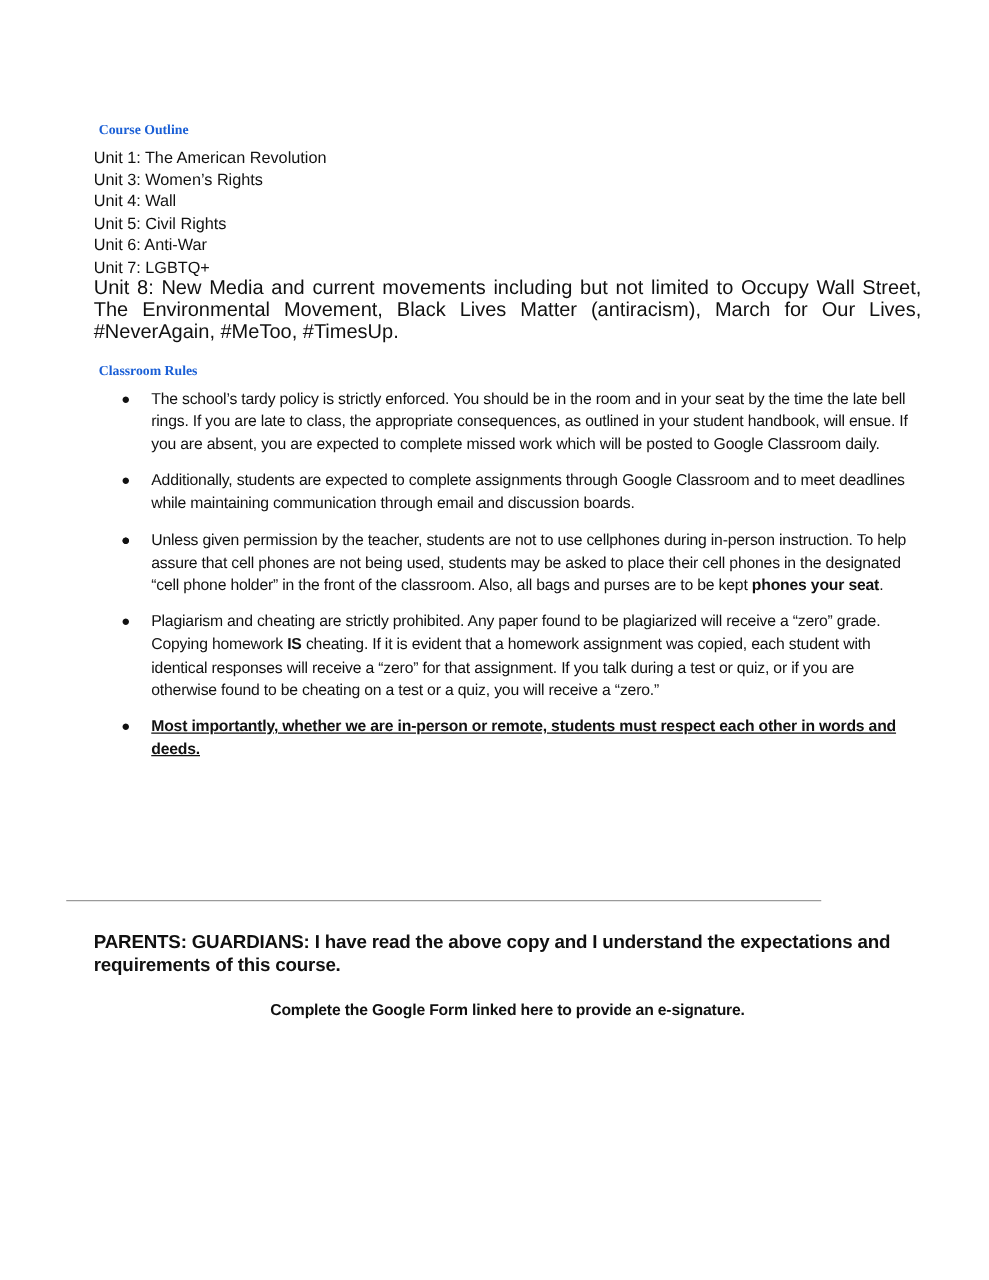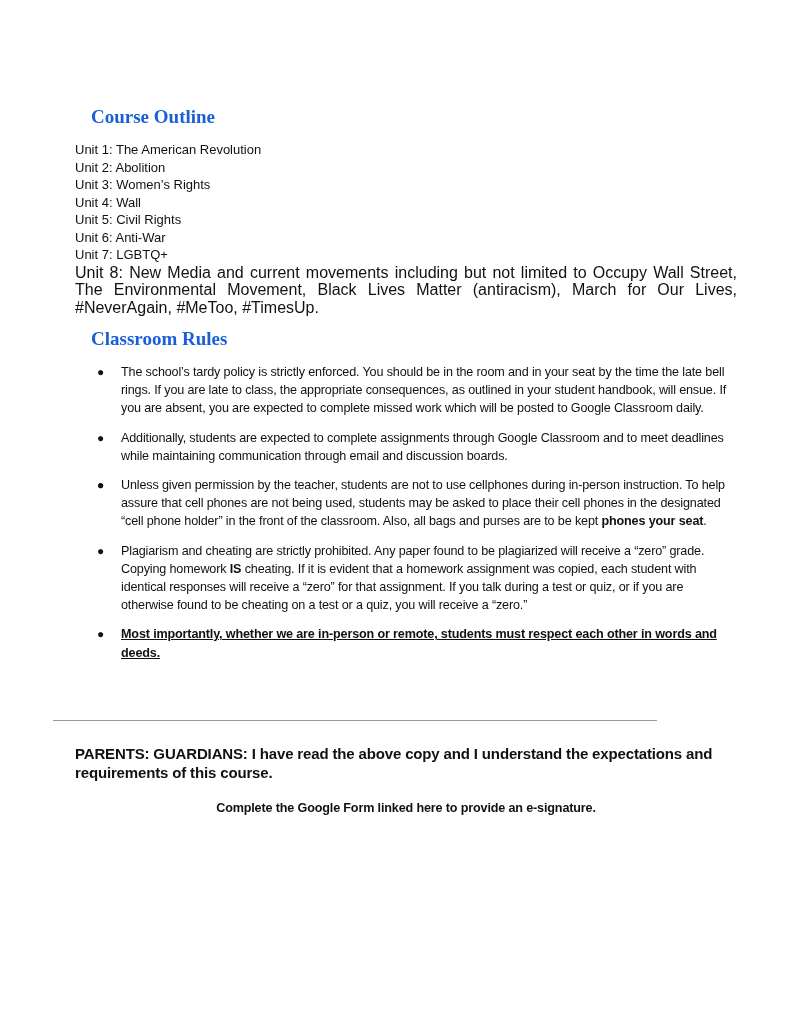--- a/index.html
+++ b/index.html
@@ -3,21 +3,21 @@
   <meta charset="utf-8">
   <style>
     html, body { margin: 0; padding: 0; background: #ffffff; }
     body {
       width: 791px; height: 1024px; position: relative; overflow: hidden;
       font-family: "Liberation Sans", sans-serif; color: #111111;
     }
     .page { position: absolute; left: 75px; top: 92px; width: 662px; }
     .heading {
       font-family: "Liberation Serif", serif; font-weight: bold; color: #1a5fd6;
-      font-size: 19px; line-height: 17px; margin: 16px;
+      font-size: 11px; line-height: 17px; margin: 4px;
     }
     .unit { font-size: 13px; line-height: 17.5px; }
     .unit8 { font-size: 16px; line-height: 17.5px; text-align: justify; text-align-last: left; }
     .rules-heading { margin-top: 14px; }
     ul.rules { list-style: none; margin: 2px 0 0 0; padding: 0; }
     ul.rules li {
       position: relative; padding-left: 46px; font-size: 12.6px; line-height: 18.2px;
       margin-bottom: 11px; letter-spacing: -0.15px;
     }
     ul.rules li .bullet {
@@ -38,21 +38,20 @@
       font-weight: bold; font-size: 12.6px; line-height: 18px; letter-spacing: -0.15px;
     }
   </style>
 </head>
 <body>
 
 <div class="page">
   <h2 class="heading">Course Outline</h2>
   <div>
     <div class="unit">Unit 1: The American Revolution</div>
-    <div class="unit">Unit 2: Abolition</div>
     <div class="unit">Unit 3: Women’s Rights</div>
     <div class="unit">Unit 4: Wall</div>
     <div class="unit">Unit 5: Civil Rights</div>
     <div class="unit">Unit 6: Anti-War</div>
     <div class="unit">Unit 7: LGBTQ+</div>
     <div class="unit8">Unit 8: New Media and current movements including but not limited to Occupy Wall Street, The Environmental Movement, Black Lives Matter (antiracism), March for Our Lives, #NeverAgain, #MeToo, #TimesUp.</div>
   </div>
 
   <h2 class="heading rules-heading">Classroom Rules</h2>
   <ul class="rules">

